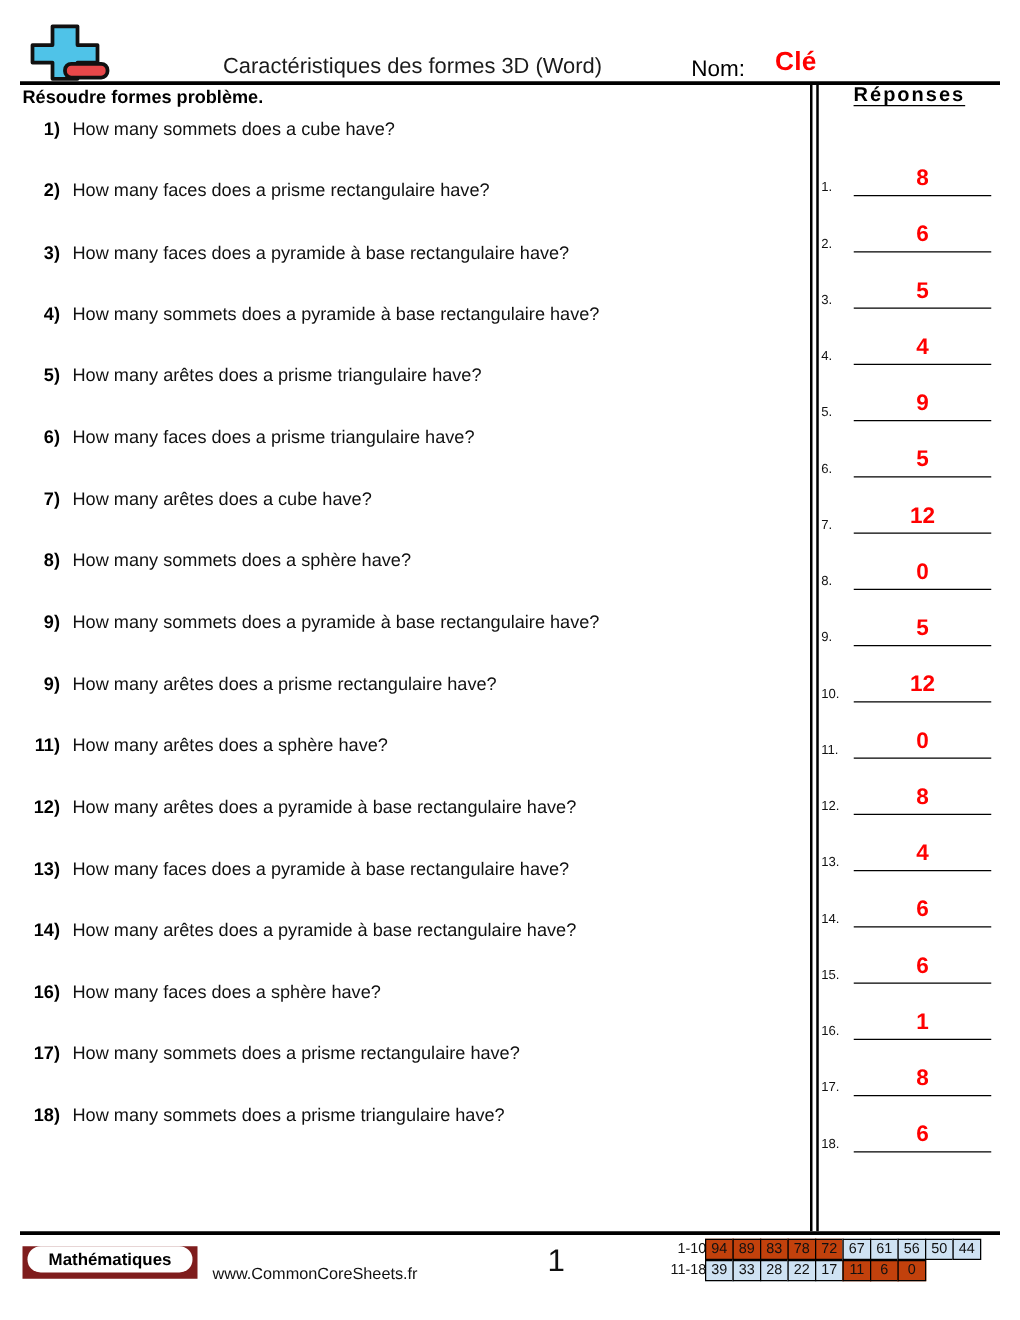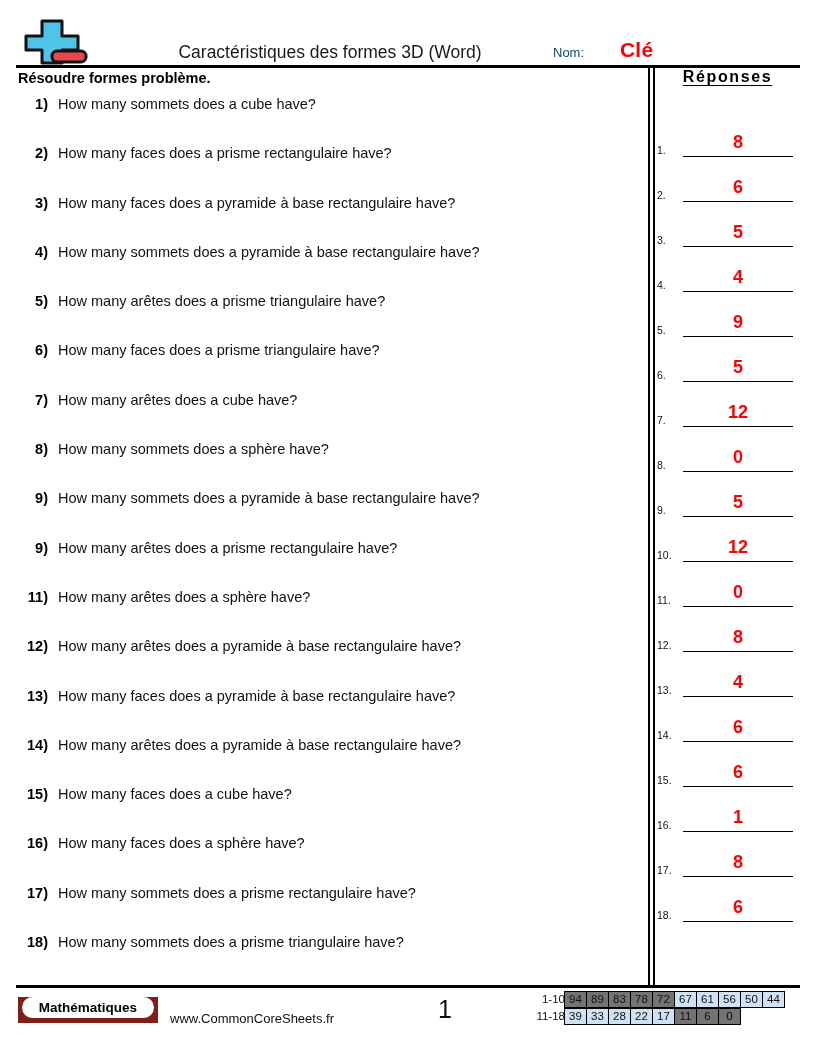--- a/index.html
+++ b/index.html
@@ -20,21 +20,21 @@
     position: absolute; left: 22px; top: 18px; width: 68px; height: 48px;
   }
   .title {
     position: absolute; left: 160px; top: 41px; width: 340px;
     text-align: center;
     font-size: 17.5px; line-height: 22px; color: #1a1a1a;
     white-space: nowrap;
   }
   .nom-label {
     position: absolute; left: 553px; top: 45px;
-    font-size: 13px; color: #0c4a6e;
+    font-size: 18px; color: #000000;
   }
   .nom-value {
     position: absolute; left: 620px; top: 38px;
     font-size: 21px; font-weight: bold; color: #FF0000;
     letter-spacing: .2px;
   }
   .header-rule {
     position: absolute; left: 16px; top: 65px; width: 784px; height: 2.5px;
     background: #000;
   }
@@ -137,21 +137,21 @@
     font-size: 11.5px;
   }
   .score-row { display: flex; align-items: stretch; height: 17px; }
   .score-label {
     width: 40px; text-align: right; padding-right: 0;
     font-size: 11.5px; line-height: 17px; color: #111;
   }
   .score-cell {
     width: 23px; line-height: 15px; text-align: center;
     border: 1px solid #000; margin-left: -1px;
-    font-size: 11.5px; color: #111; background: #737373;
+    font-size: 11.5px; color: #111; background: #c2410c;
   }
   .score-cell.hi { background: #cfe2f3; }
 </style>
 </head>
 <body>
 
 <div class="page">
 
   <div class="header">
     <div class="logo">
@@ -224,24 +224,20 @@
         <div class="q-num">12)</div>
         <div class="q-text">How many arêtes does a pyramide à base rectangulaire have?</div>
       </div>
       <div class="q-row">
         <div class="q-num">13)</div>
         <div class="q-text">How many faces does a pyramide à base rectangulaire have?</div>
       </div>
       <div class="q-row">
         <div class="q-num">14)</div>
         <div class="q-text">How many arêtes does a pyramide à base rectangulaire have?</div>
-      </div>
-      <div class="q-row">
-        <div class="q-num">15)</div>
-        <div class="q-text">How many faces does a cube have?</div>
       </div>
       <div class="q-row">
         <div class="q-num">16)</div>
         <div class="q-text">How many faces does a sphère have?</div>
       </div>
       <div class="q-row">
         <div class="q-num">17)</div>
         <div class="q-text">How many sommets does a prisme rectangulaire have?</div>
       </div>
       <div class="q-row">

